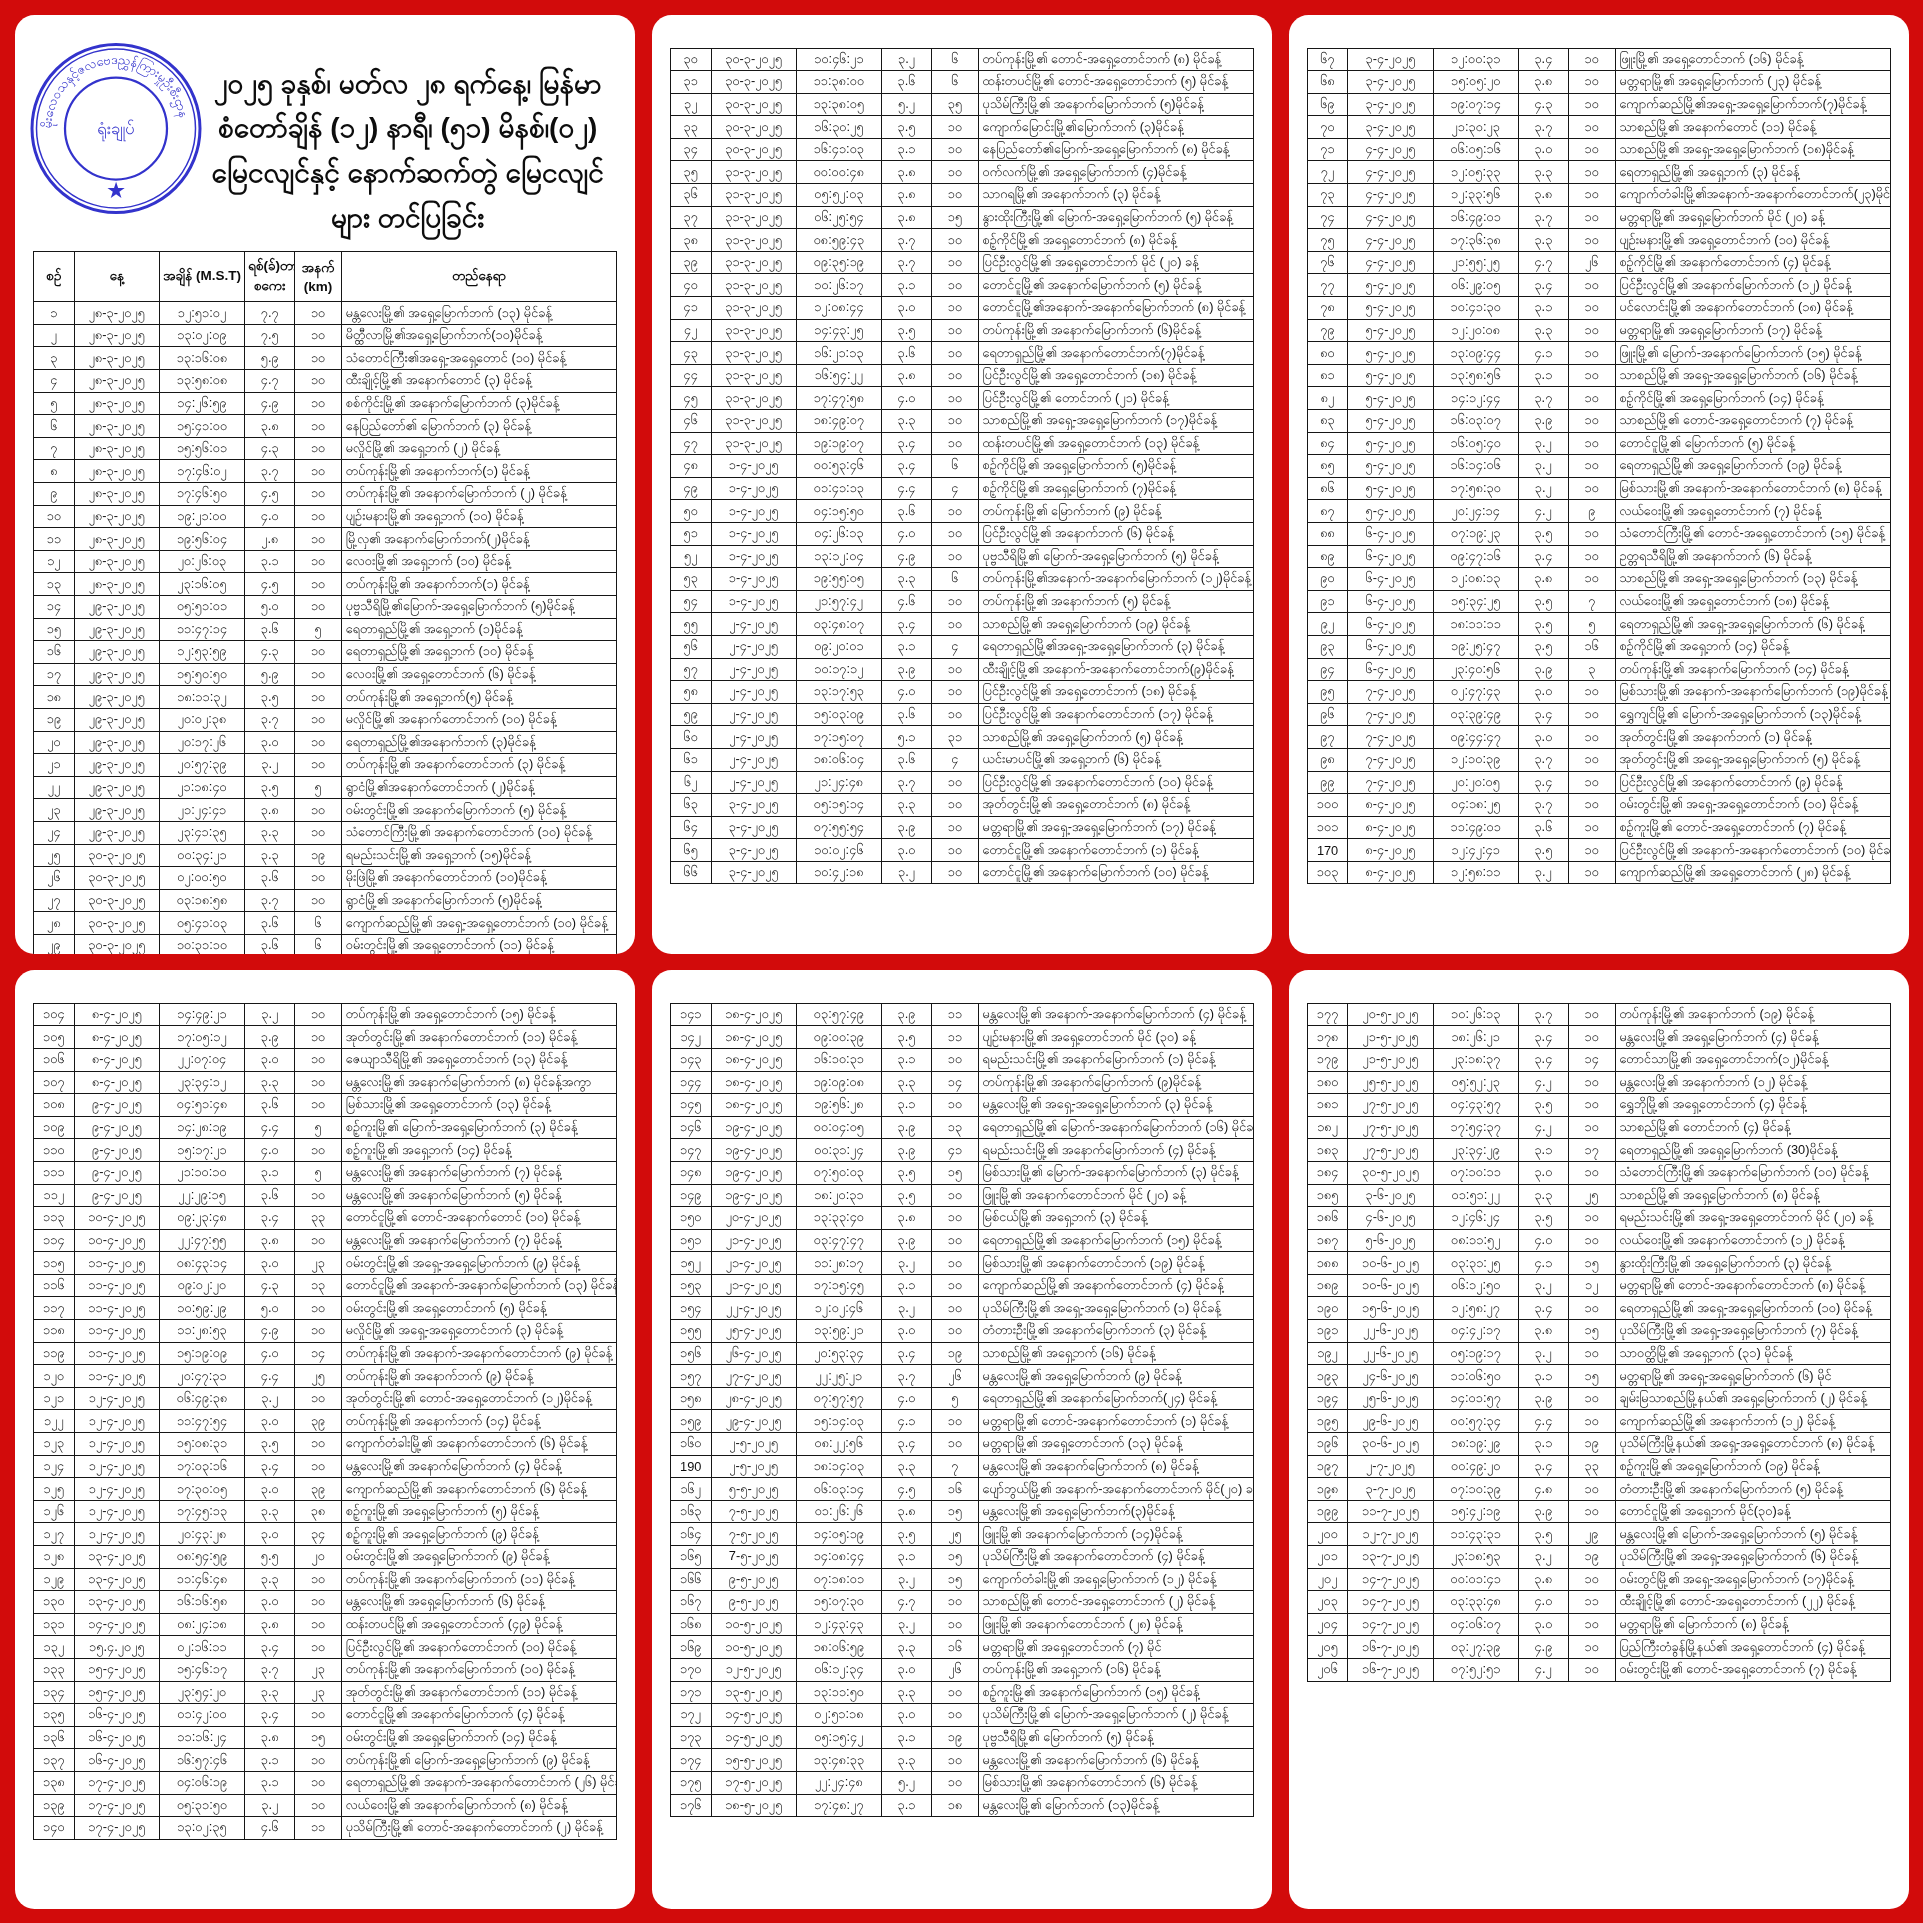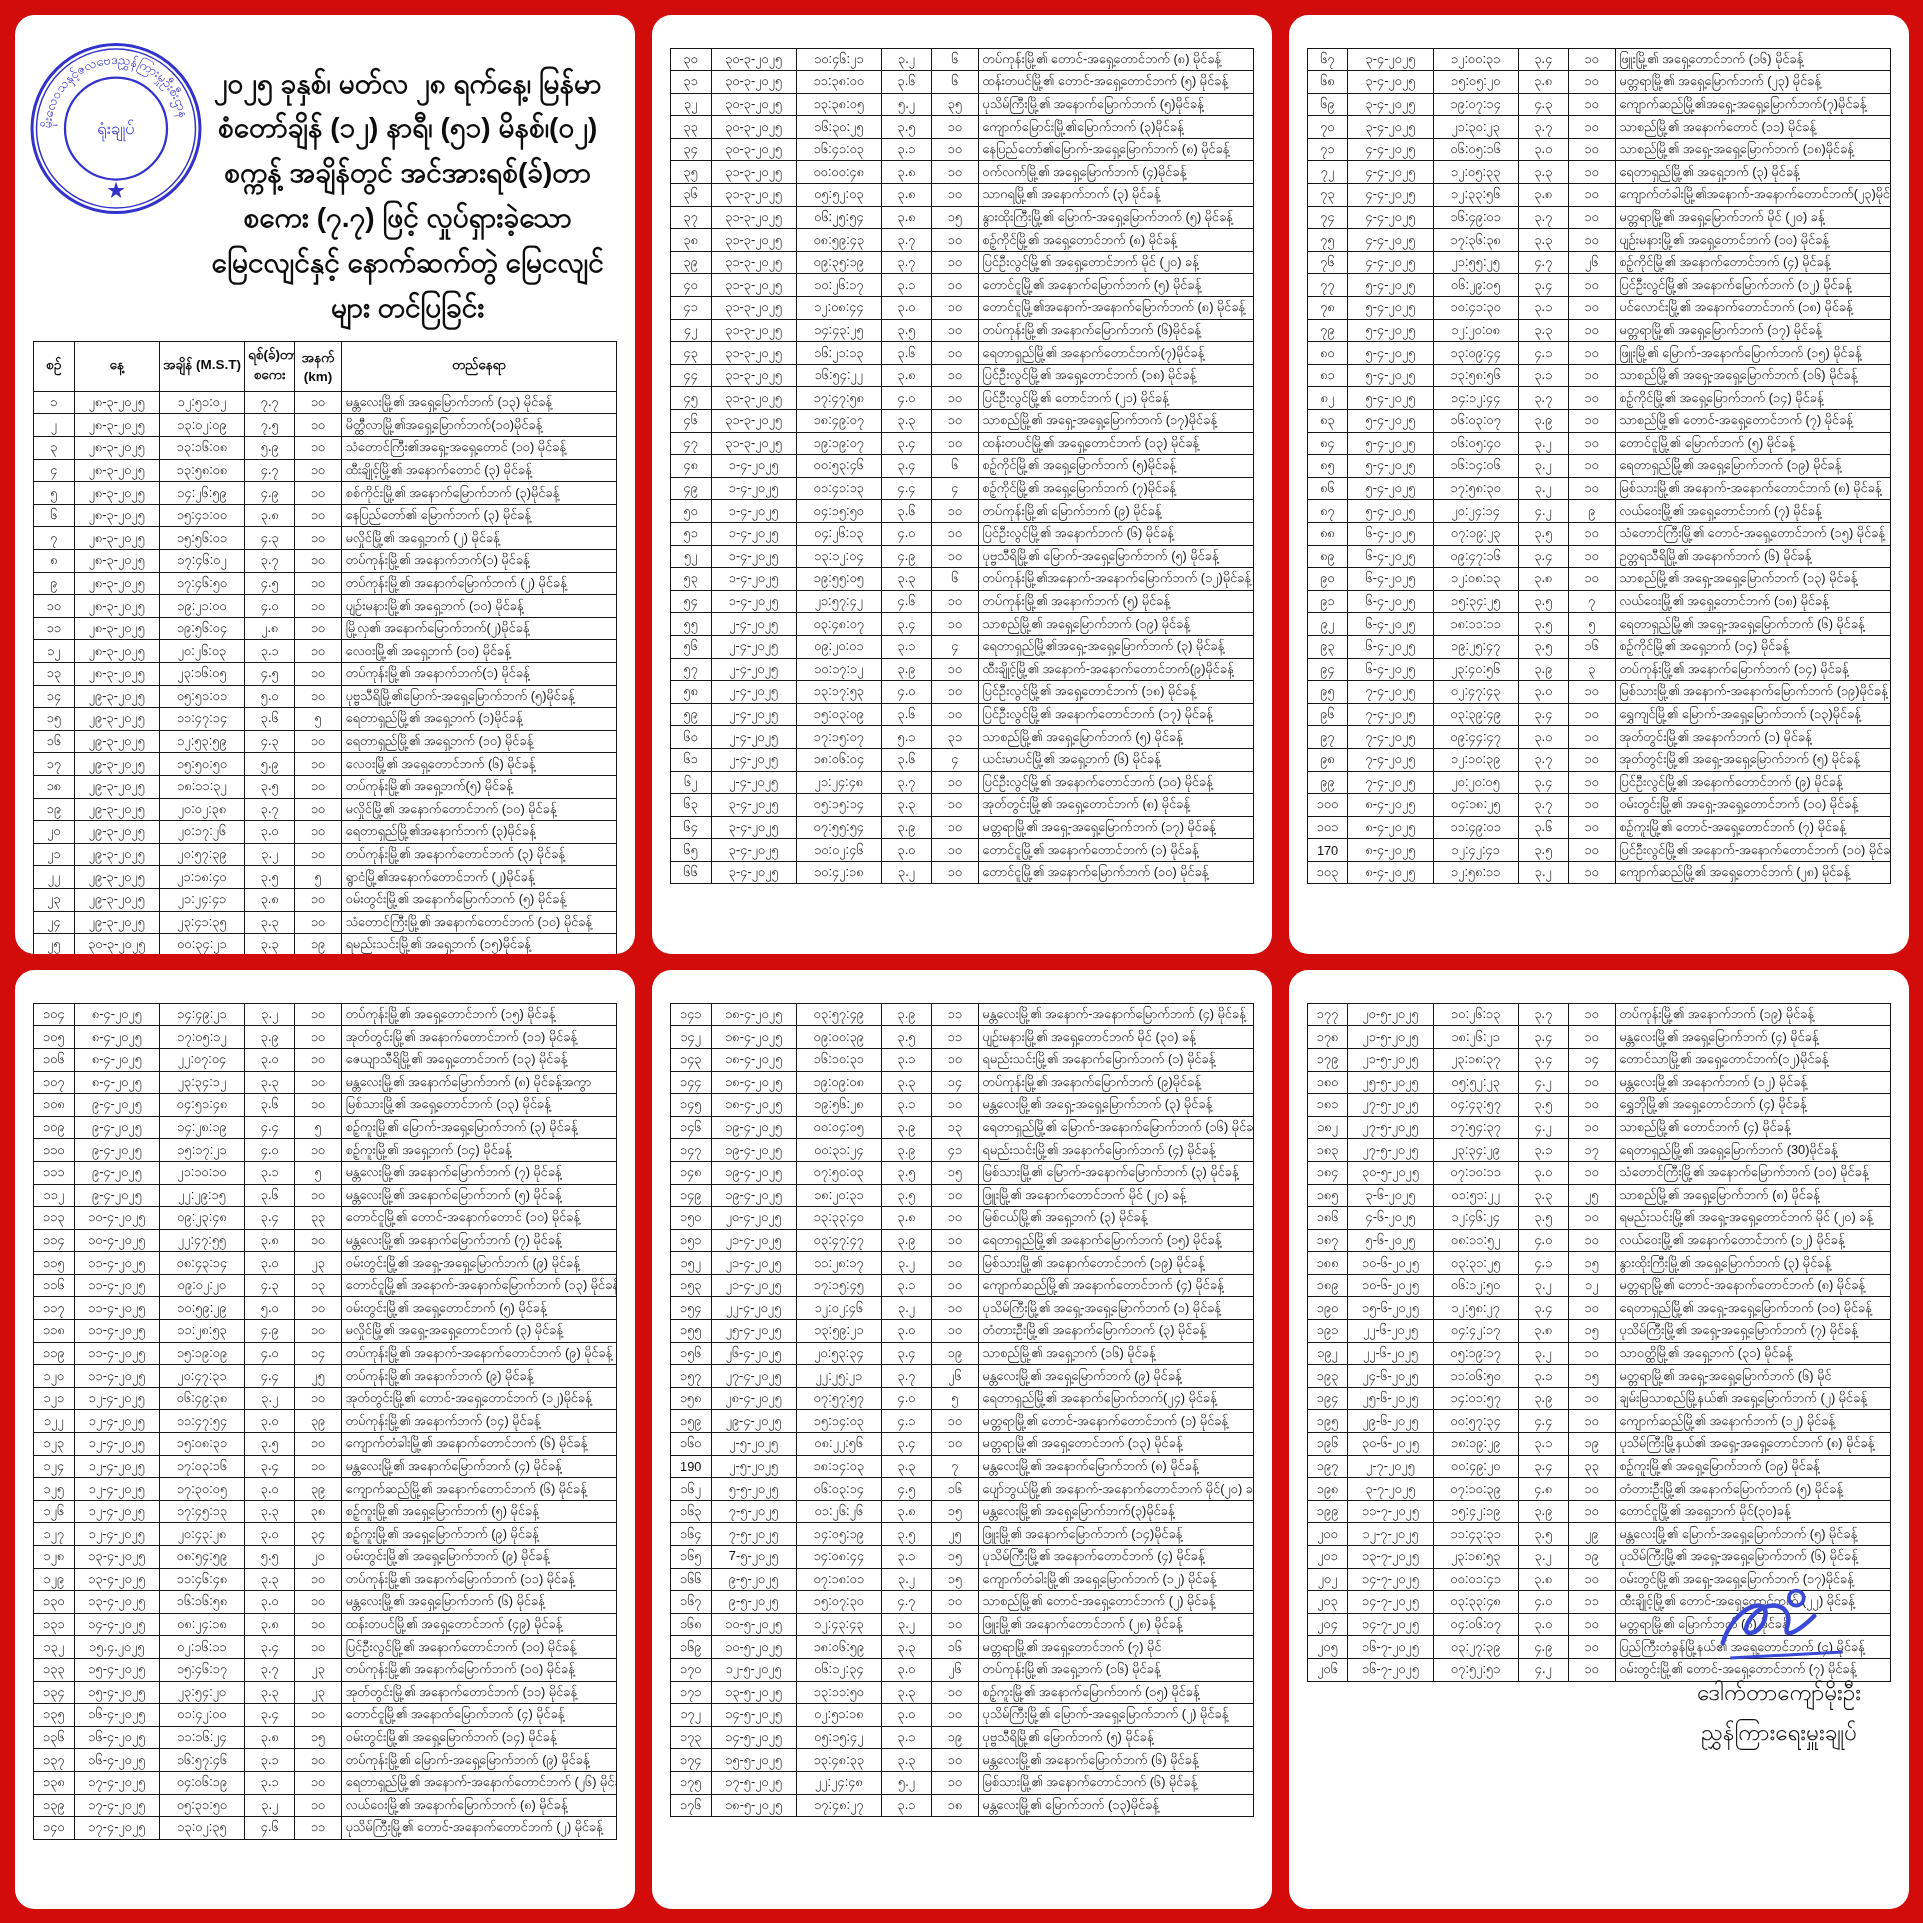--- a/index.html
+++ b/index.html
@@ -45,21 +45,20 @@
         <circle cx="116" cy="119" r="106" fill="none" stroke="#3333cc" stroke-width="2"></circle>
         <circle cx="116" cy="119" r="68" fill="none" stroke="#3333cc" stroke-width="3"></circle>
         <text font-size="17" fill="#3333cc">
           <textPath href="#ring">မိုးလေဝသနှင့်ဇလဗေဒညွှန်ကြားမှုဦးစီးဌာန</textPath>
         </text>
         <text x="116" y="126" text-anchor="middle" font-size="22" fill="#3333cc">ရုံးချုပ်</text>
         <text x="116" y="212" text-anchor="middle" font-size="30" fill="#3333cc">★</text>
       </svg>
       <div class="title">
         <div>၂၀၂၅ ခုနှစ်၊ မတ်လ ၂၈ ရက်နေ့၊ မြန်မာစံတော်ချိန် (၁၂) နာရီ၊ (၅၁) မိနစ်၊(၀၂)</div>
-        <div>စက္ကန့် အချိန်တွင် အင်အားရစ်(ခ်)တာစကေး (၇.၇) ဖြင့် လှုပ်ရှားခဲ့သော</div>
         <div>မြေငလျင်နှင့် နောက်ဆက်တွဲ မြေငလျင်များ တင်ပြခြင်း</div>
       </div>
     </div>
     <table class="tbl">
       <colgroup>
           <col class="c1">
           <col class="c2">
           <col class="c3">
           <col class="c4">
           <col class="c5">
@@ -1794,25 +1793,16 @@
           <tr>
             <td class="c">၂၀၆</td>
             <td class="c">၁၆-၇-၂၀၂၅</td>
             <td class="c">၀၇:၅၂:၅၁</td>
             <td class="c">၄.၂</td>
             <td class="c">၁၀</td>
             <td class="loc">ဝမ်းတွင်းမြို့၏ တောင်-အရှေ့တောင်ဘက် (၇) မိုင်ခန့်</td>
           </tr>
         </tbody>
       </table>
-    <div class="sig">
-      <svg width="158" height="90" viewBox="0 0 210 120">
-        <path d="M 30 80 C 45 30, 95 14, 86 48 C 80 70, 52 74, 64 52 C 84 18, 126 26, 116 58 C 110 76, 132 64, 152 44" fill="none" stroke="#3a49d6" stroke-width="6" stroke-linecap="round"></path>
-        <circle cx="128" cy="20" r="10" fill="none" stroke="#3a49d6" stroke-width="5"></circle>
-        <line x1="40" y1="100" x2="190" y2="92" stroke="#3a49d6" stroke-width="4"></line>
-      </svg>
-      <div class="nm">ဒေါက်တာကျော်မိုးဦး</div>
-      <div class="rl">ညွှန်ကြားရေးမှူးချုပ်</div>
-    </div>
   </div>
 
 </div>
 
 
 </body></html>

